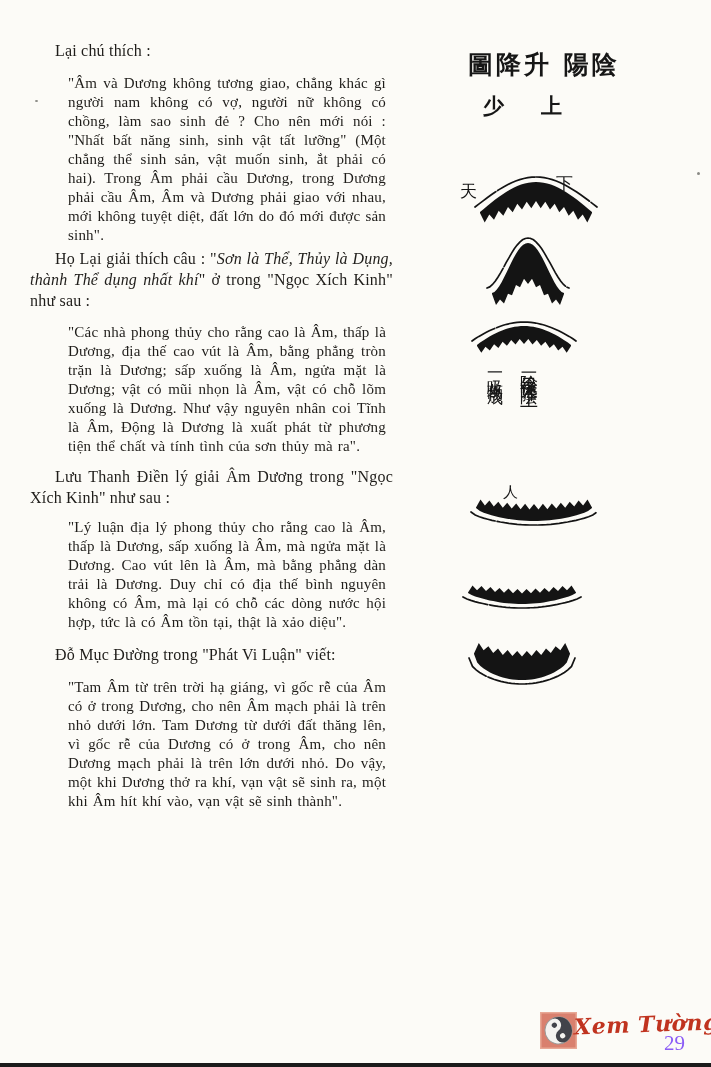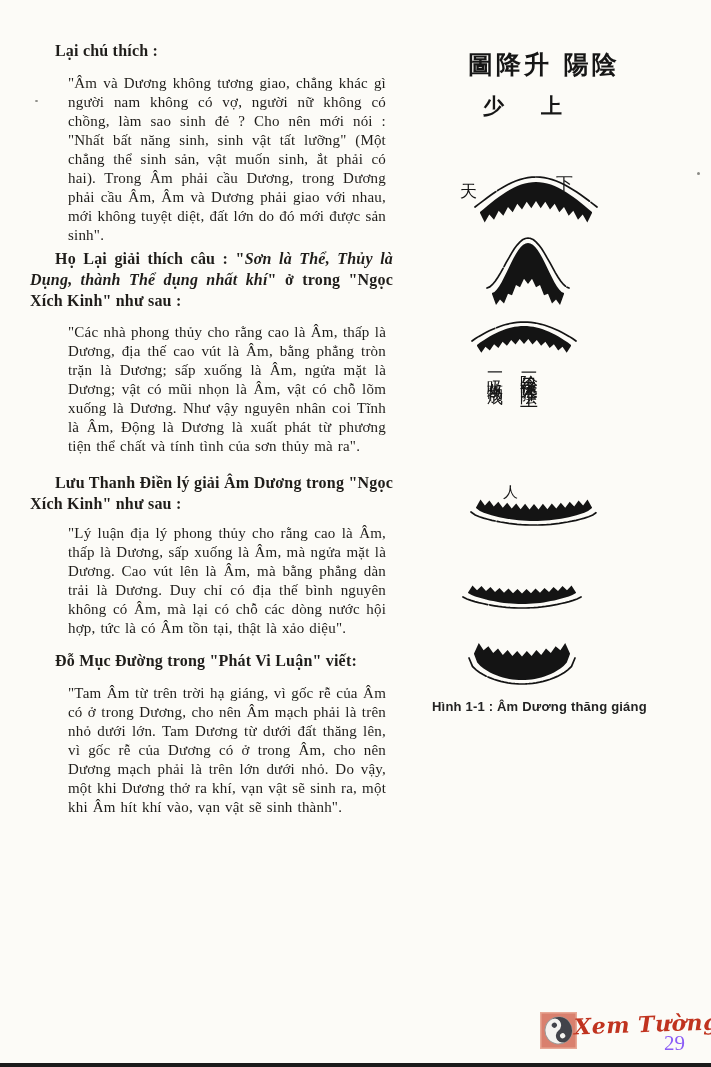--- a/index.html
+++ b/index.html
@@ -9,33 +9,33 @@
     background:#fcfbf7;
     overflow:hidden;
     font-family:"Liberation Serif",serif;
     color:#1f1d1a;
   }
   
   .text-col{
     position:absolute;left:30px;top:40px;width:363px;
   }
   .bheading{
-    font-weight:bold;font-size:16px;line-height:21px;
+    font-weight:normal;font-size:16px;line-height:21px;
     text-indent:25px;text-align:justify;margin:0;
     letter-spacing:.2px;
   }
   .bheading .it{font-style:italic;}
   .quote{
     margin:0 0 0 38px;width:318px;
     font-size:15px;line-height:19px;text-align:justify;
     letter-spacing:.2px;word-spacing:1px;margin-top:13px;
   }
   #h2{margin-top:3px;}
   #q2{margin-top:12px;}
-  #h3{margin-top:16px;}
+  #h3{margin-top:10px;}
   #q3{margin-top:10px;}
   #h4{margin-top:12px;}
   #q4{margin-top:13px;}
   
   .fig-abs{position:absolute;white-space:nowrap;}
   .cjk{font-family:"DejaVu Sans",sans-serif;color:#161616;}
   #fig-title{left:468px;top:48px;font-size:25px;font-weight:bold;letter-spacing:3px;}
   #fig-sub-left{left:483px;top:92px;font-size:21px;font-weight:bold;}
   #fig-sub-right{left:541px;top:92px;font-size:21px;font-weight:bold;}
   #lbl-sky{left:460px;top:180px;font-size:17px;}
@@ -135,21 +135,20 @@
   <svg class="shape" id="b2" viewBox="-6 -6 120 39">
       <path d="M-5.0,13.0 L-1.1,15.0 L2.9,16.4 L6.8,17.6 L10.7,18.6 L14.7,19.5 L18.6,20.4 L22.5,21.1 L26.5,21.8 L30.4,22.4 L34.3,22.9 L38.3,23.3 L42.2,23.6 L46.1,23.8 L50.1,24.0 L54.0,24.0 L57.9,24.0 L61.9,23.8 L65.8,23.6 L69.7,23.3 L73.7,22.9 L77.6,22.4 L81.5,21.8 L85.5,21.1 L89.4,20.4 L93.3,19.5 L97.3,18.6 L101.2,17.6 L105.1,16.4 L109.1,15.0 L113.0,13.0" fill="none" stroke="#141414" stroke-width="1.7" stroke-linecap="round" stroke-dasharray="26 2 40 1 60 2"></path>
       <path d="M0.0,8.5 L4.5,1.4 L9.0,6.2 L13.5,2.1 L18.0,7.1 L22.5,3.1 L27.0,8.1 L31.5,4.0 L36.0,8.8 L40.5,4.6 L45.0,9.3 L49.5,5.0 L54.0,9.5 L58.5,5.0 L63.0,9.3 L67.5,4.6 L72.0,8.8 L76.5,4.0 L81.0,8.1 L85.5,3.1 L90.0,7.1 L94.5,2.1 L99.0,6.2 L103.5,1.4 L108.0,8.5 L108.0,9.0 L104.4,11.0 L100.8,12.4 L97.2,13.6 L93.6,14.6 L90.0,15.5 L86.4,16.4 L82.8,17.1 L79.2,17.8 L75.6,18.4 L72.0,18.9 L68.4,19.3 L64.8,19.6 L61.2,19.8 L57.6,20.0 L54.0,20.0 L50.4,20.0 L46.8,19.8 L43.2,19.6 L39.6,19.3 L36.0,18.9 L32.4,18.4 L28.8,17.8 L25.2,17.1 L21.6,16.4 L18.0,15.5 L14.4,14.6 L10.8,13.6 L7.2,12.4 L3.6,11.0 L0.0,9.0 Z" fill="#141414"></path>
     </svg>
 
   <svg class="shape" id="b3" viewBox="-6 -6 108 54">
       <path d="M-5.0,14.0 L-1.5,22.4 L2.1,25.9 L5.6,28.5 L9.1,30.6 L12.7,32.4 L16.2,33.9 L19.7,35.3 L23.3,36.4 L26.8,37.4 L30.3,38.2 L33.9,38.9 L37.4,39.4 L40.9,39.7 L44.5,39.9 L48.0,40.0 L51.5,39.9 L55.1,39.7 L58.6,39.4 L62.1,38.9 L65.7,38.2 L69.2,37.4 L72.7,36.4 L76.3,35.3 L79.8,33.9 L83.3,32.4 L86.9,30.6 L90.4,28.5 L93.9,25.9 L97.5,22.4 L101.0,14.0" fill="none" stroke="#141414" stroke-width="1.7" stroke-linecap="round" stroke-dasharray="26 2 40 1 60 2"></path>
       <path d="M0.0,9.5 L4.8,-0.9 L9.6,6.3 L14.4,2.3 L19.2,9.0 L24.0,4.6 L28.8,11.0 L33.6,6.1 L38.4,12.1 L43.2,6.9 L48.0,12.5 L52.8,6.9 L57.6,12.1 L62.4,6.1 L67.2,11.0 L72.0,4.6 L76.8,9.0 L81.6,2.3 L86.4,6.3 L91.2,-0.9 L96.0,9.5 L96.0,10.0 L92.8,18.4 L89.6,21.9 L86.4,24.5 L83.2,26.6 L80.0,28.4 L76.8,29.9 L73.6,31.3 L70.4,32.4 L67.2,33.4 L64.0,34.2 L60.8,34.9 L57.6,35.4 L54.4,35.7 L51.2,35.9 L48.0,36.0 L44.8,35.9 L41.6,35.7 L38.4,35.4 L35.2,34.9 L32.0,34.2 L28.8,33.4 L25.6,32.4 L22.4,31.3 L19.2,29.9 L16.0,28.4 L12.8,26.6 L9.6,24.5 L6.4,21.9 L3.2,18.4 L0.0,10.0 Z" fill="#141414"></path>
     </svg>
 
-  <span class="fig-abs" id="fig-caption">Hình 1-1 : Âm Dương thăng giáng</span>
 
   <svg id="wm-logo" viewBox="0 0 37 37">
     <rect x="0.5" y="0.5" width="36" height="36" fill="#d9806e" stroke="#e8a895" stroke-width="2"></rect>
     <g transform="rotate(-38 18.5 18.5)">
       <circle cx="18.5" cy="18.5" r="13.5" fill="#f4f3f0" stroke="#9a9a98" stroke-width="1"></circle>
       <path d="M18.5,5 a13.5,13.5 0 0 1 0,27 a6.75,6.75 0 0 1 0,-13.5 a6.75,6.75 0 0 0 0,-13.5 Z" fill="#42434a"></path>
       <circle cx="18.5" cy="11.75" r="2.6" fill="#42434a"></circle>
       <circle cx="18.5" cy="25.25" r="2.6" fill="#f4f3f0"></circle>
     </g>
   </svg>

